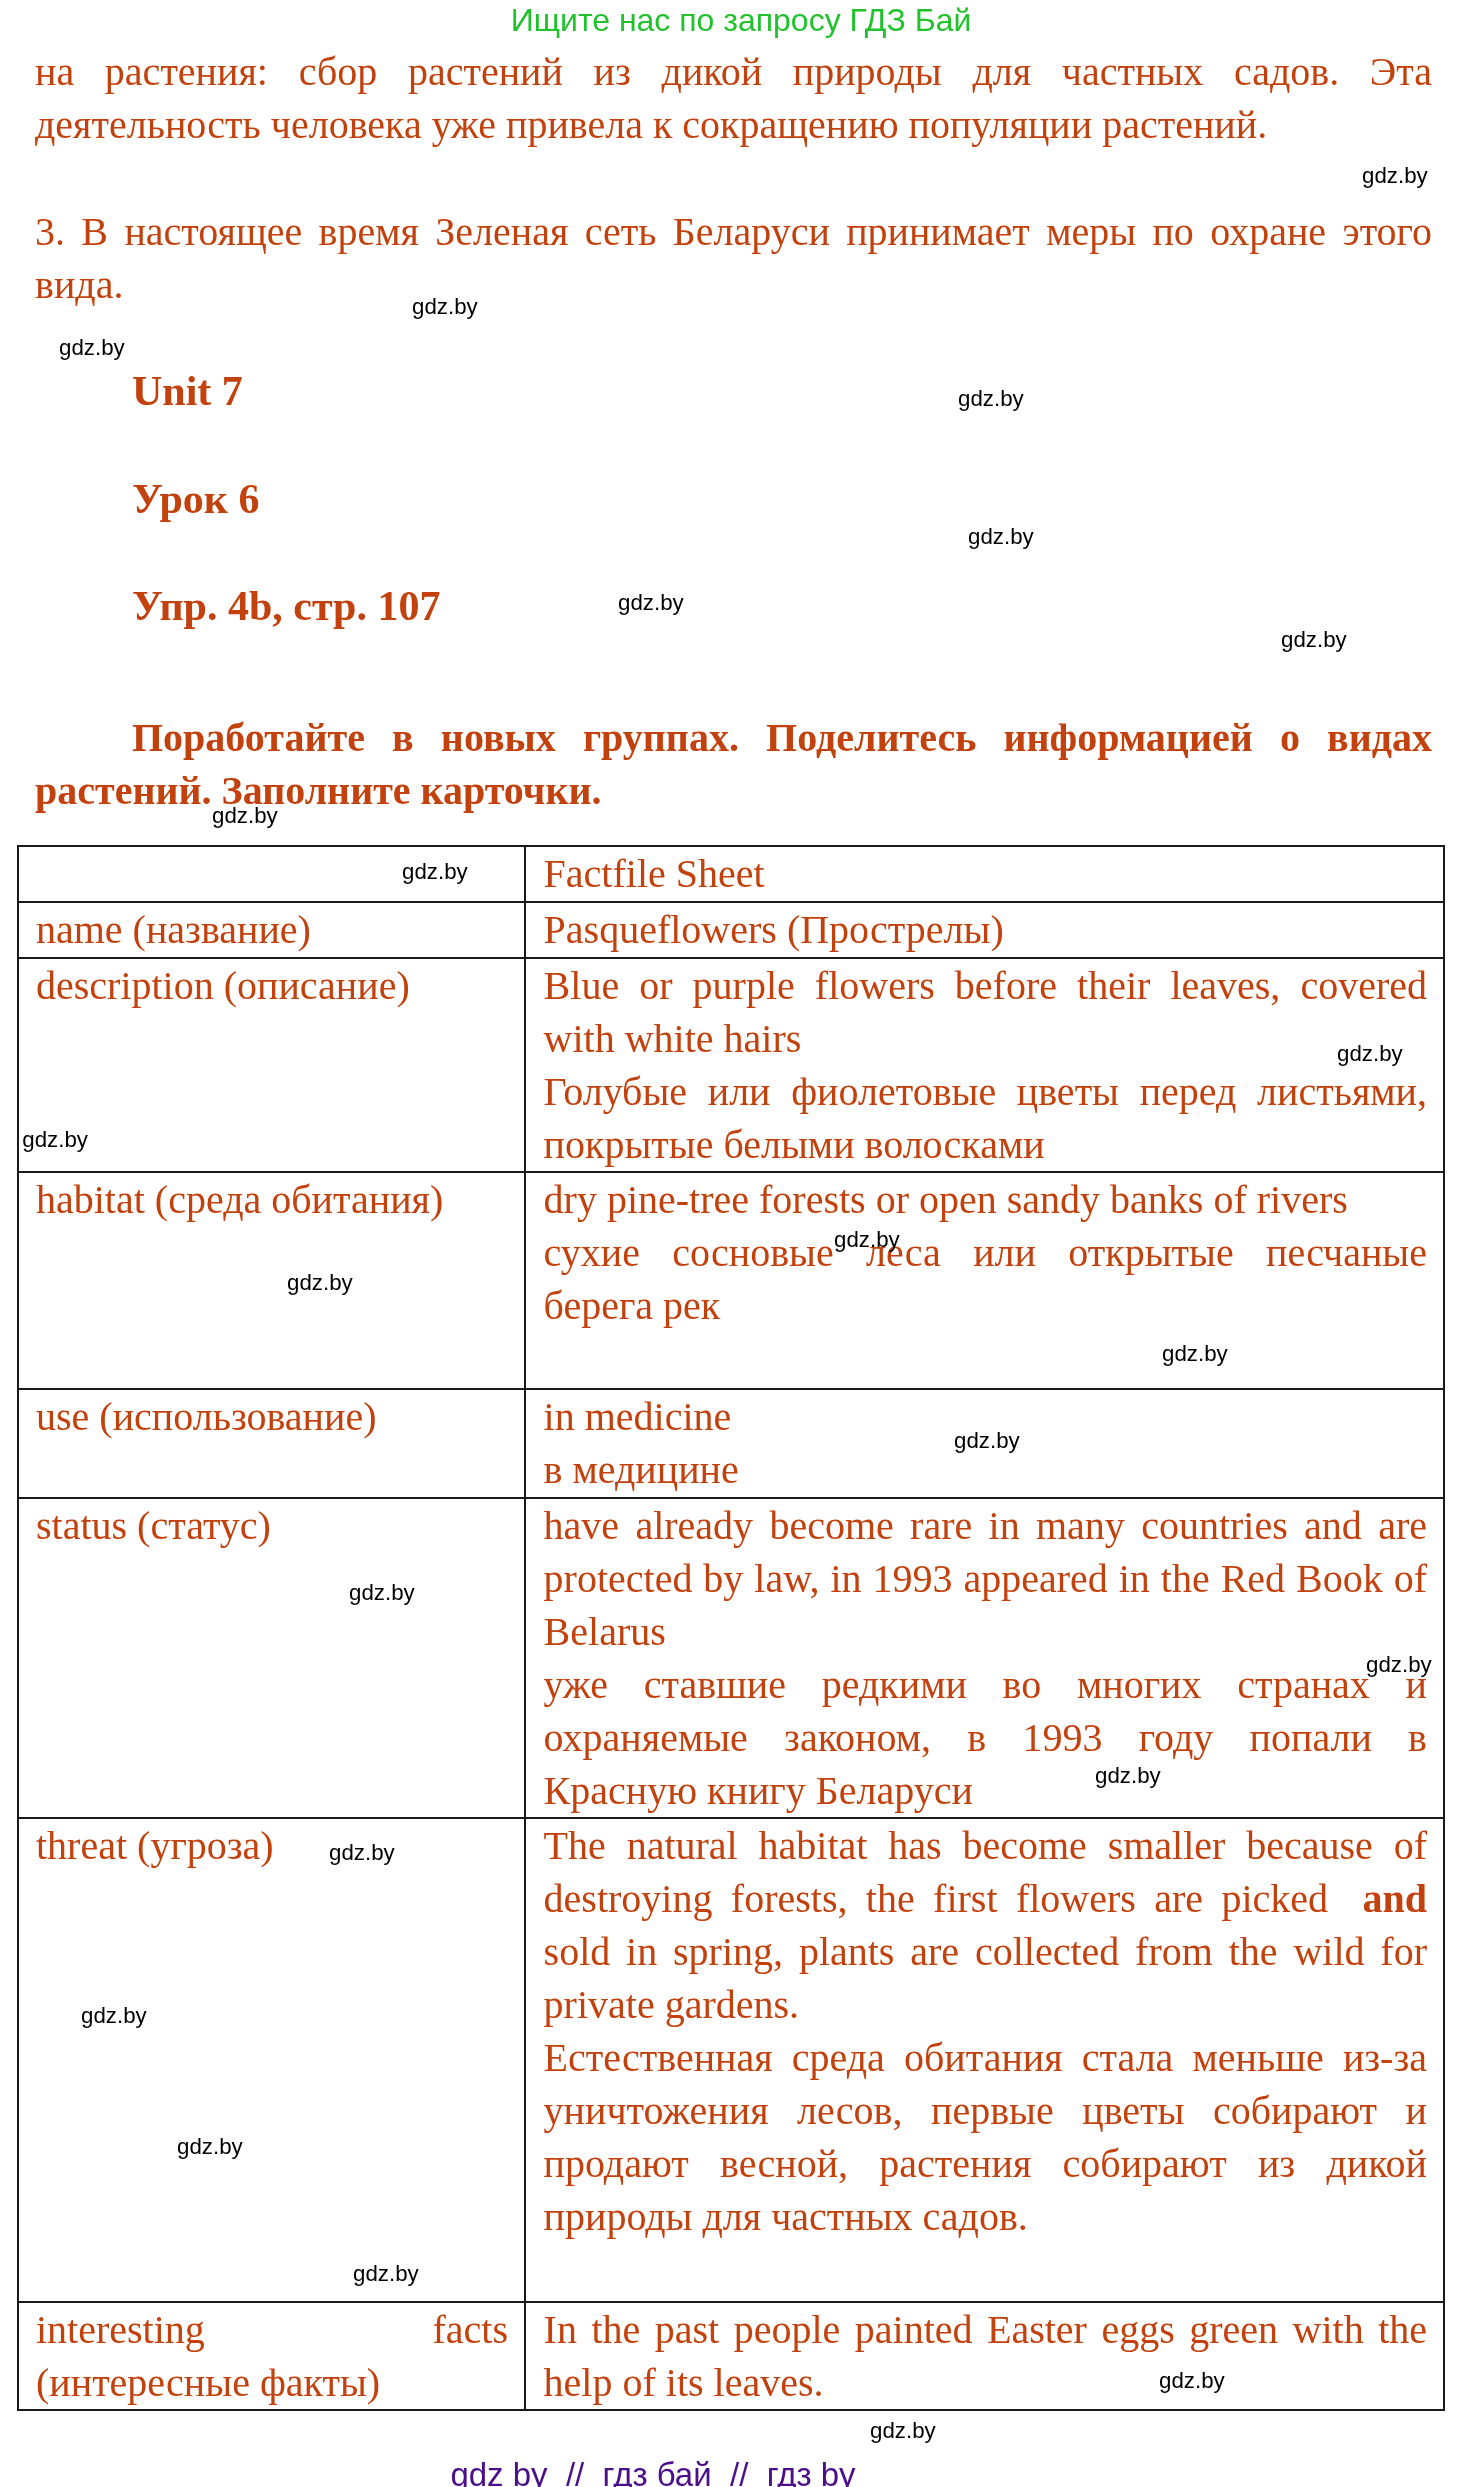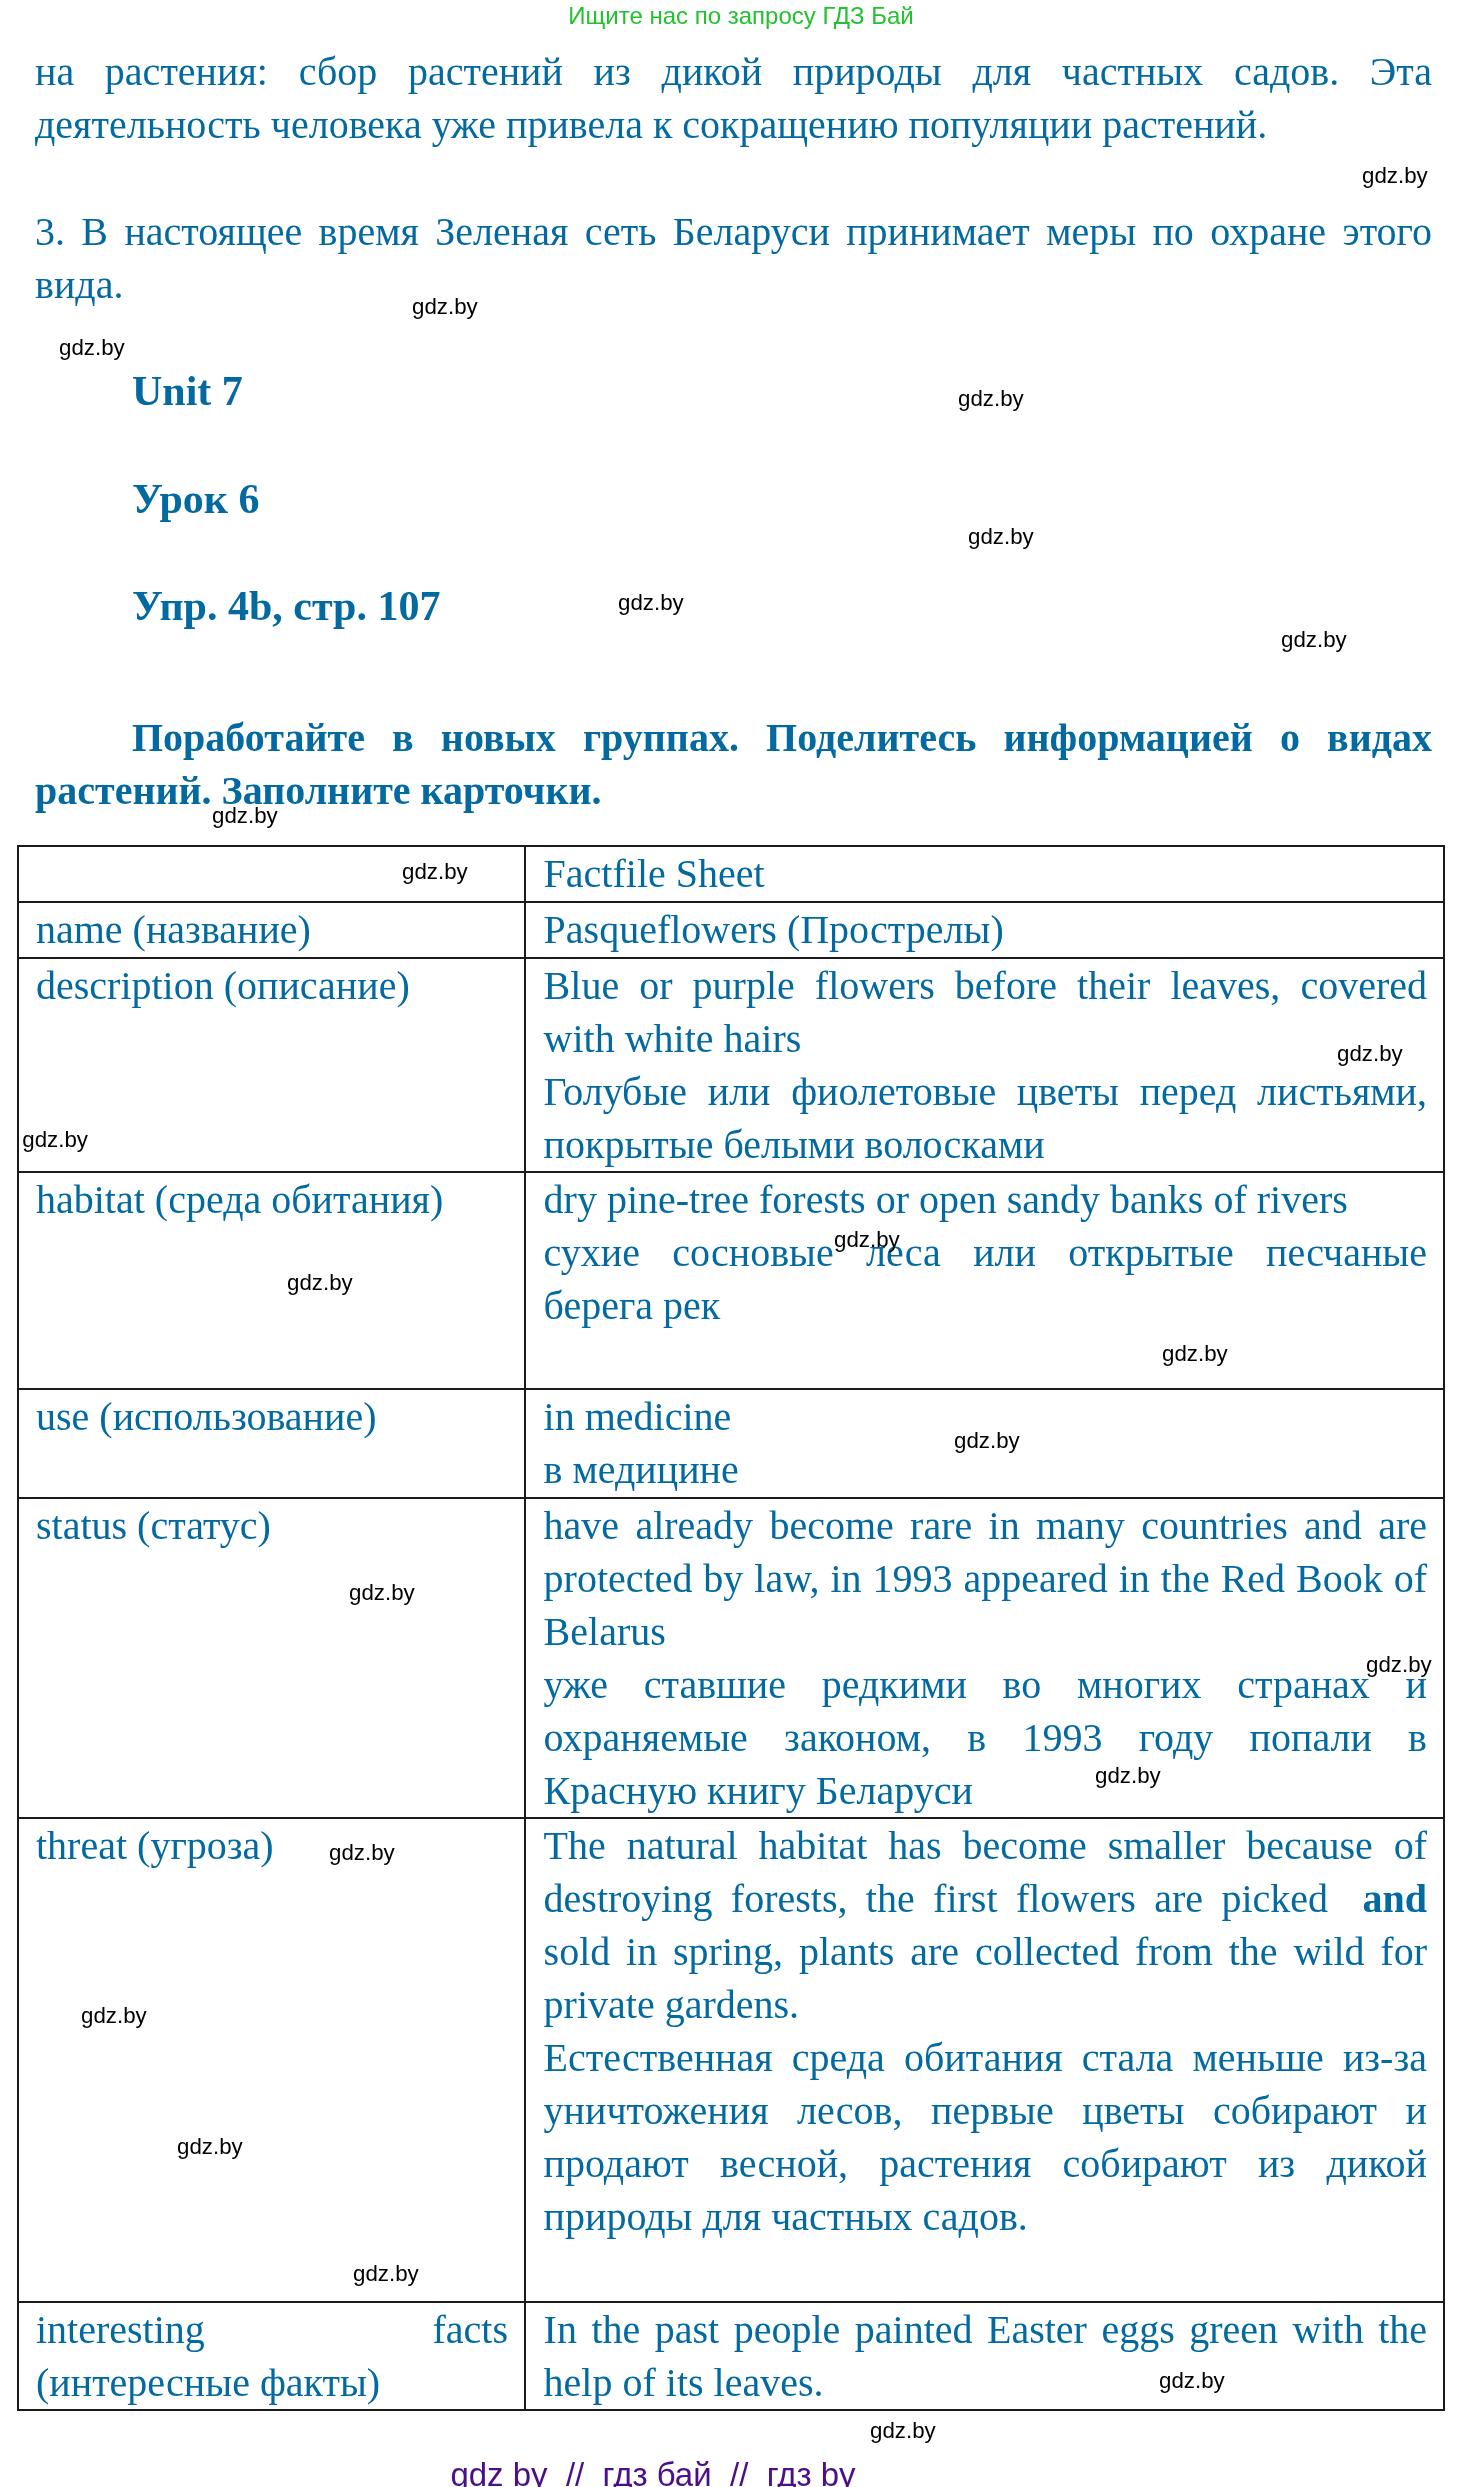--- a/index.html
+++ b/index.html
@@ -1,19 +1,19 @@
 <!DOCTYPE html>
 <html style="font-size:12.8px"><head>
 <meta charset="utf-8">
 <style>
   html, body { margin:0; padding:0; background:#ffffff; }
   body { width:1482px; height:2487px; position:relative; overflow:hidden; }
-  .serif { font-family: "Liberation Serif", "DejaVu Serif", serif; color:#0369a1; }
+  .serif { font-family: "Liberation Serif", "DejaVu Serif", serif; color:#c2410c; }
   .sans { font-family: "Liberation Sans", "DejaVu Sans", sans-serif; }
-  .top-banner { position:absolute; top:1.6px; left:0; width:1482px; text-align:center; font-size:24px; color:#22c22e; }
+  .top-banner { position:absolute; top:1.6px; left:0; width:1482px; text-align:center; font-size:32px; color:#22c22e; }
   .footer-banner { position:absolute; top:2456px; left:0; width:1306px; text-align:center; font-size:33px; color:#4b0f8a; white-space:pre; }
   .para { position:absolute; left:35px; width:1397px; font-size:40px; line-height:53px; text-align:justify; }
   .heading { position:absolute; left:132px; font-size:42px; font-weight:bold; }
   .bold-para { position:absolute; left:35px; width:1397px; font-size:40px; line-height:53px; font-weight:bold; text-align:justify; text-indent:97px;margin-top:20px; }
   .wm { position:absolute; font-size:22.3px; color:#000; font-family:"Liberation Sans","DejaVu Sans",sans-serif; }
   table.factfile { position:absolute; left:17px; top:845px; width:1428px; border-collapse:collapse; table-layout:fixed; }
   table.factfile td { border:2.4px solid #1a1a1a; vertical-align:top; font-size:40px; line-height:53px; padding:0 16px 0 17.6px; text-align:justify; }
   table.factfile td.label { width:472px; padding-left:17px; }
   table.factfile td p { margin:0; }
   b.inline-bold { font-weight:bold;margin-left:16px; }

